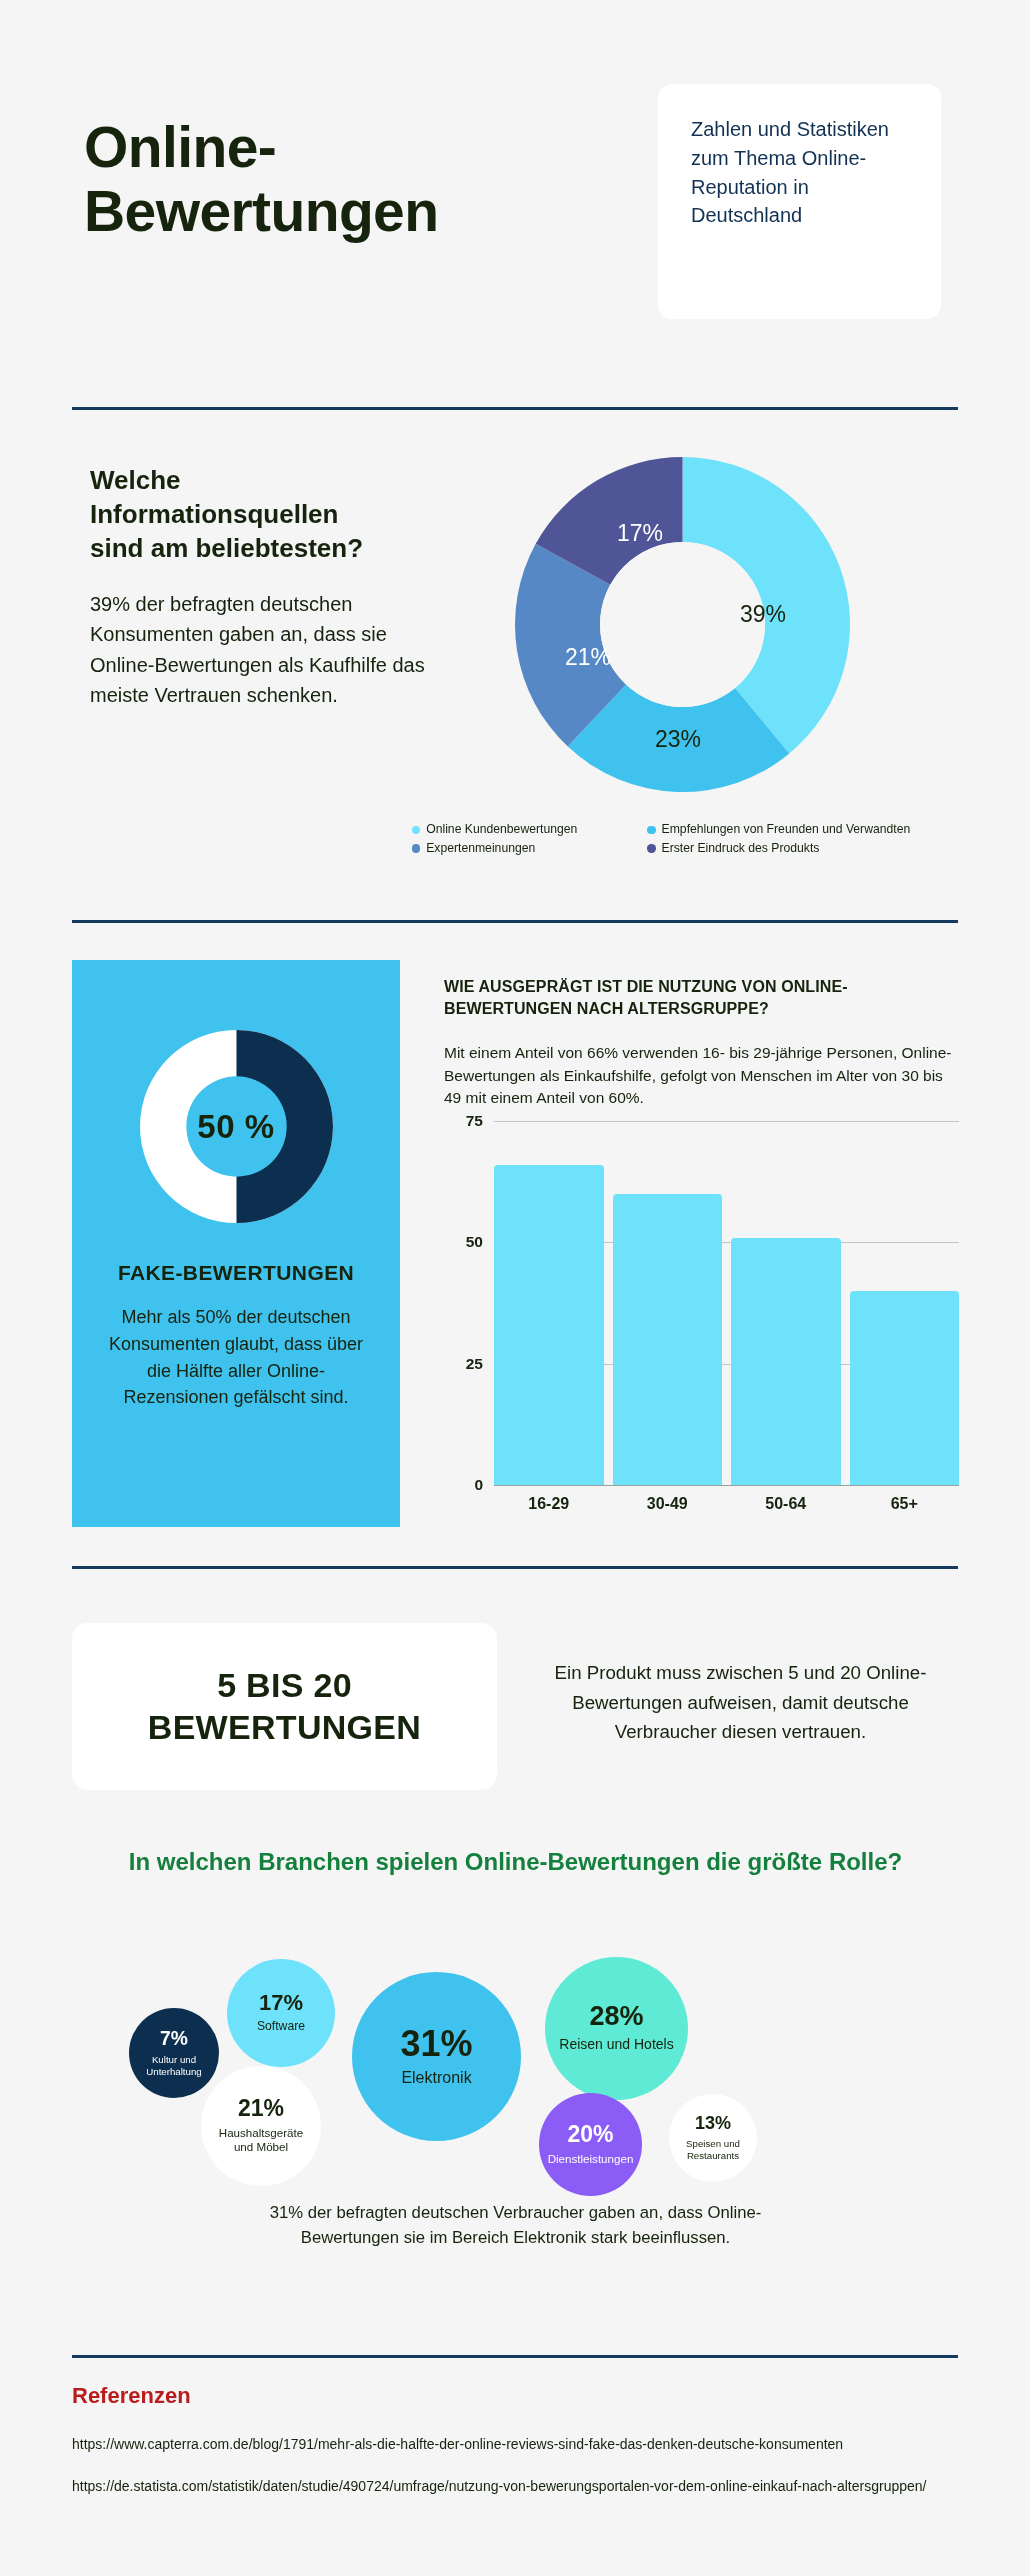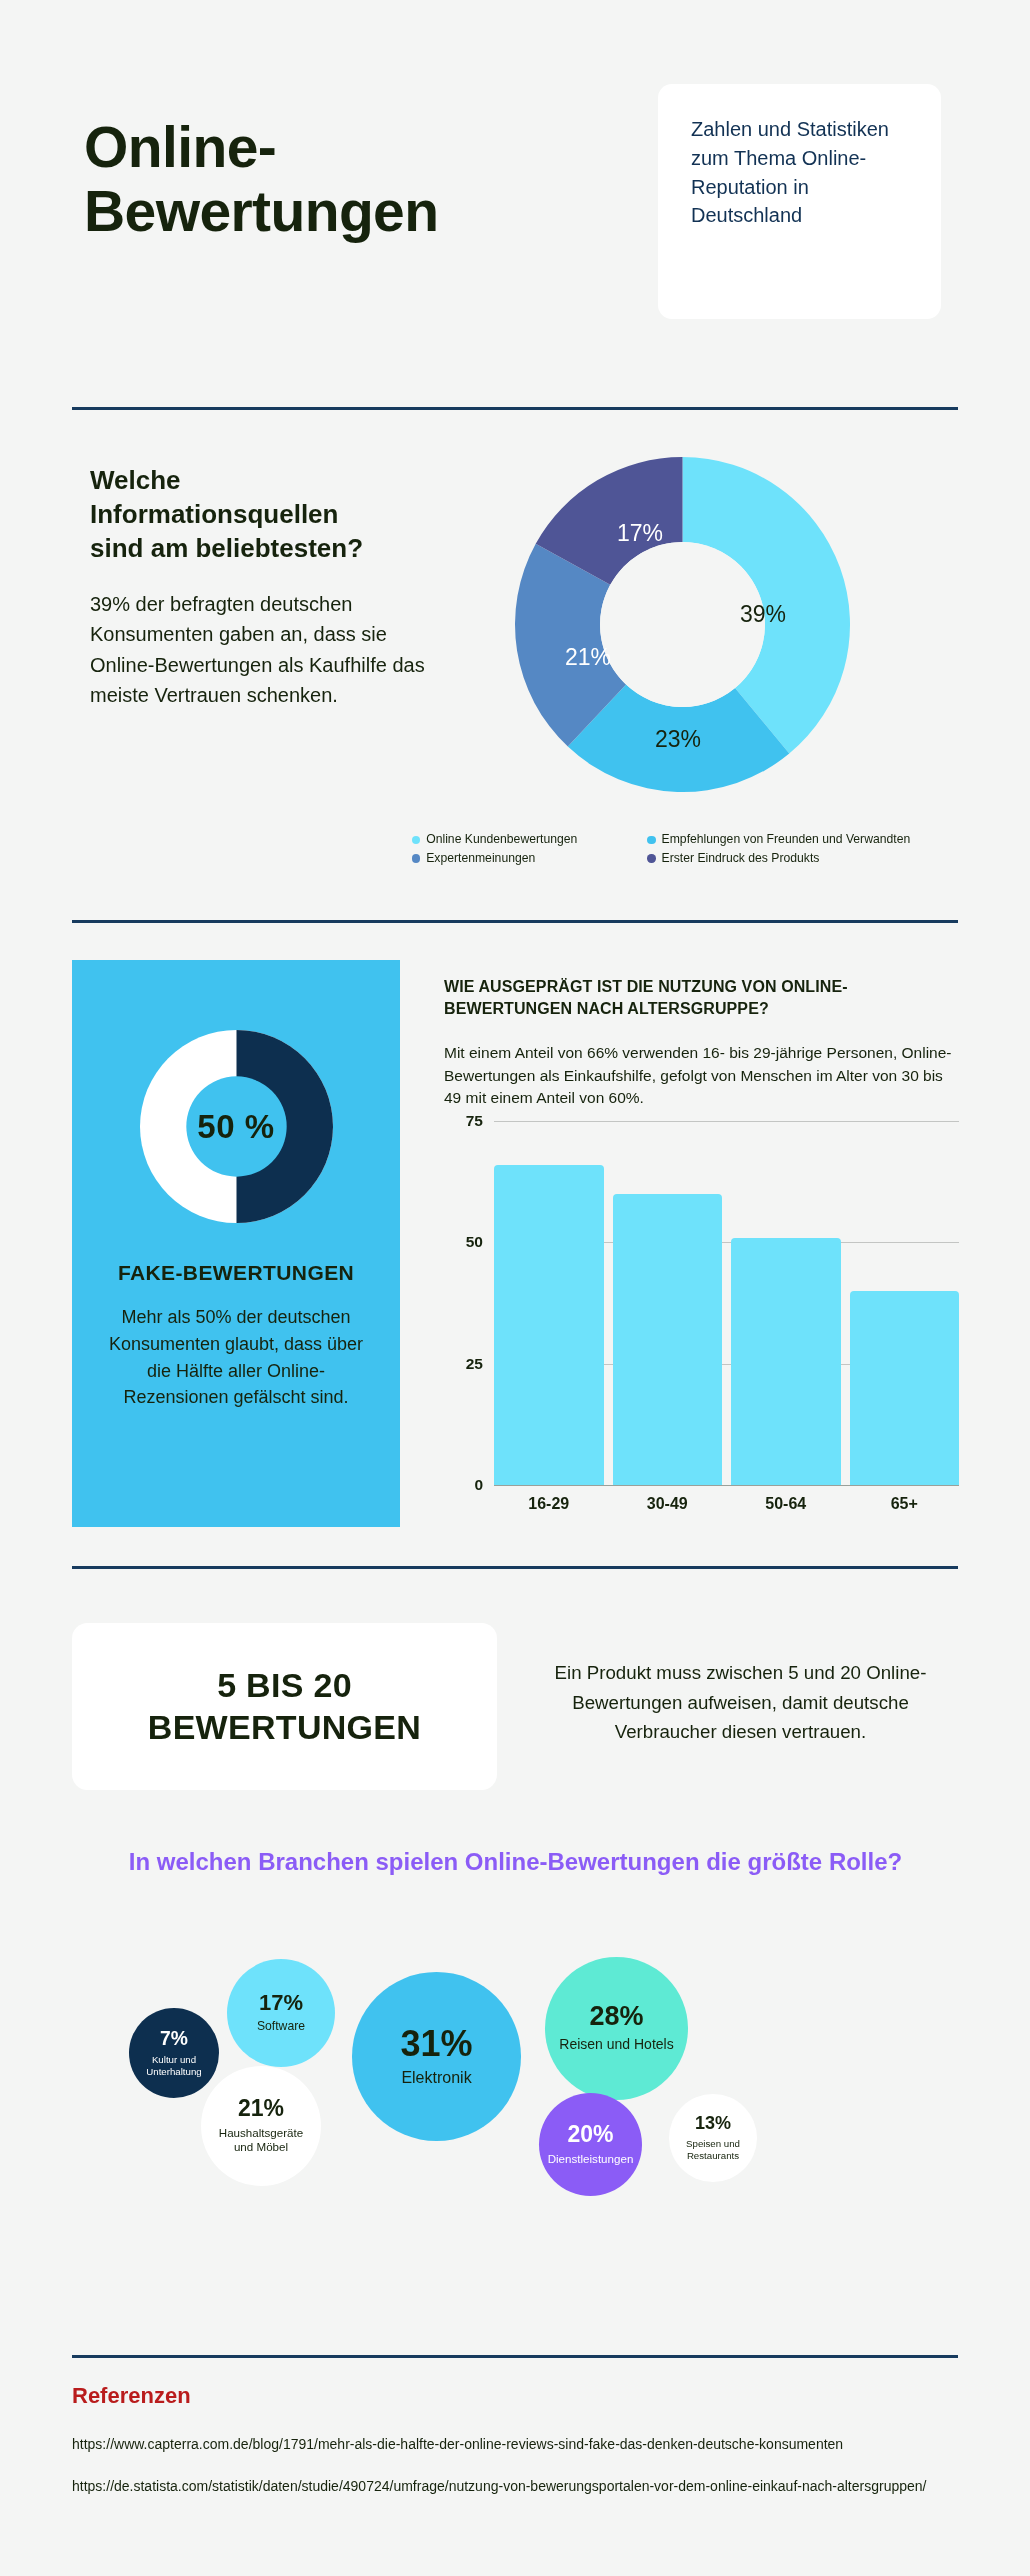--- a/index.html
+++ b/index.html
@@ -90,21 +90,21 @@
     width: 335px; height: 335px;
   }
   .donut-label {
     position: absolute;
     font-size: 23px;
     font-weight: 500;
   }
   .legend {
     position: absolute;
     left: 412px;
-    top: 382px;
+    top: 372px;
     width: 580px;
     display: grid;
     grid-template-columns: 229px 1fr;
     row-gap: 5.2px;
     column-gap: 6.4px;
   }
   .legend-item {
     display: flex;
     align-items: center;
     gap: 5.8px;
@@ -266,21 +266,21 @@
   
   .sec4 { position: absolute; top: 1839px; left: 0; right: 0; height: 470px; }
   .sec4-title {
     position: absolute;
     left: 97px; top: 6.4px;
     width: 837px;
     font-size: 24px;
     font-weight: 800;
     line-height: 1.38;
     text-align: center;
-    color: #8b5cf6;
+    color: #15803d;
   }
   .bubble-area {
     position: absolute;
     left: 129px; top: 93px;
     width: 773px; height: 258px;
   }
   .bubble {
     position: absolute;
     border-radius: 50%;
     display: flex;
@@ -460,20 +460,21 @@
         </div>
         <div class="bubble" style="left: 410px; top: 161px; width: 103px; height: 103px; background: #8b5cf6; color: rgb(255, 255, 255);">
           <div class="pct" style="font-size: 23px;">20%</div>
           <div class="lbl" style="font-size: 11.6px; max-width: 89px;">Dienstleistungen</div>
         </div>
         <div class="bubble" style="left: 540px; top: 162px; width: 88px; height: 88px; background: rgb(255, 255, 255); color: rgb(22, 35, 13);">
           <div class="pct" style="font-size: 18px;">13%</div>
           <div class="lbl" style="font-size: 9.7px; max-width: 73px;">Speisen und Restaurants</div>
         </div>
       </div>
+    <div class="sec4-caption">31% der befragten deutschen Verbraucher gaben an, dass Online-Bewertungen sie im Bereich Elektronik stark beeinflussen.</div>
   </div>
 
   <div class="divider" id="div4"></div>
 
   <div class="refs">
     <h3>Referenzen</h3>
     <div id="ref-list">
         <a href="#">https://www.capterra.com.de/blog/1791/mehr-als-die-halfte-der-online-reviews-sind-fake-das-denken-deutsche-konsumenten</a>
         <a href="#">https://de.statista.com/statistik/daten/studie/490724/umfrage/nutzung-von-bewerungsportalen-vor-dem-online-einkauf-nach-altersgruppen/</a>
       </div>

